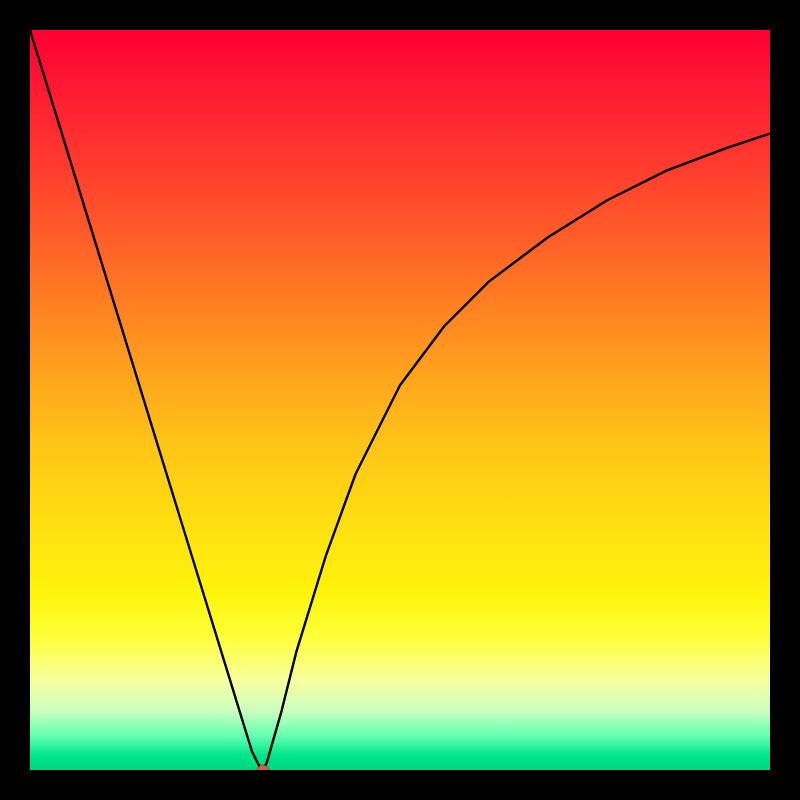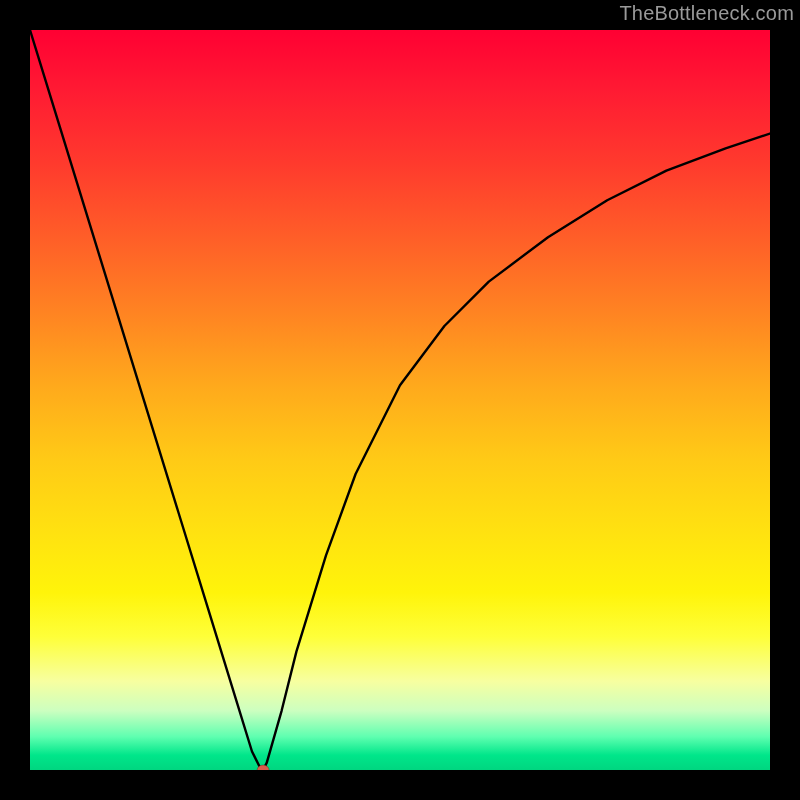--- a/index.html
+++ b/index.html
@@ -56,20 +56,19 @@
     font-size: 20px;
     font-weight: 500;
     letter-spacing: 0.2px;
     user-select: none;
   }
 </style>
 </head>
 <body>
 
 <div class="frame">
-  <div class="watermark">TheBottleneck.com</div>
   <div class="plot">
     <svg class="svg-layer" viewBox="0 0 740 740" preserveAspectRatio="none">
       <path id="curve-path" fill="none" stroke="#000000" stroke-width="2.4" stroke-linejoin="round" stroke-linecap="round" d="M0.00 0.00 L29.60 96.20 L59.20 192.40 L88.80 288.60 L118.40 384.80 L148.00 481.00 L177.60 577.20 L207.20 673.40 L222.00 721.50 L229.40 736.30 L233.10 740.00 L236.80 732.60 L251.60 680.80 L266.40 621.60 L296.00 525.40 L325.60 444.00 L370.00 355.20 L414.40 296.00 L458.80 251.60 L518.00 207.20 L577.20 170.20 L636.40 140.60 L695.60 118.40 L740.00 103.60"></path>
       <ellipse id="marker-dot" cx="233.10" cy="740.00" rx="6" ry="5" fill="#d85a4a" stroke="rgba(0,0,0,0.25)" stroke-width="1"></ellipse>
     </svg>
   </div>
 </div>
 
 </body></html>

